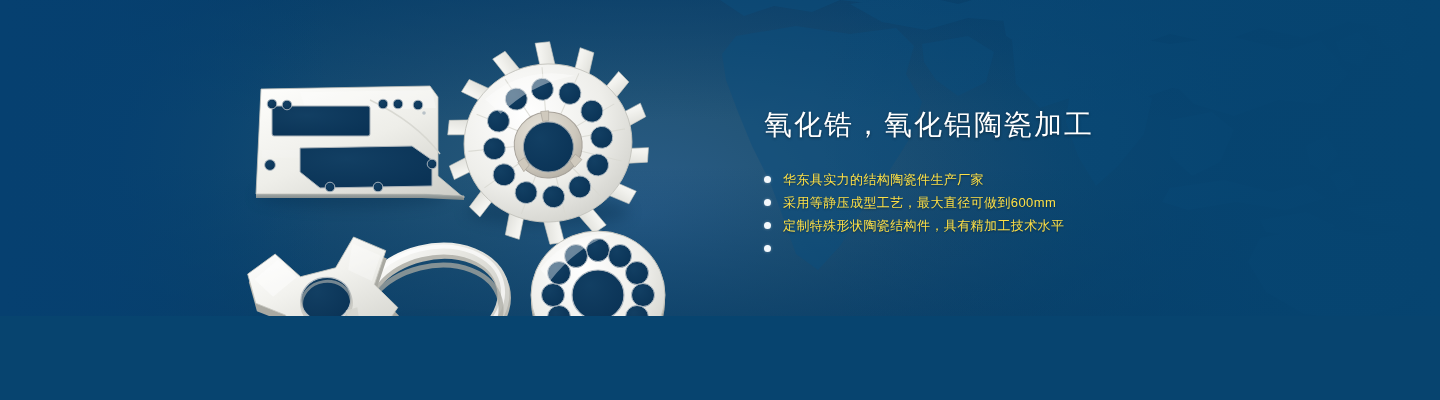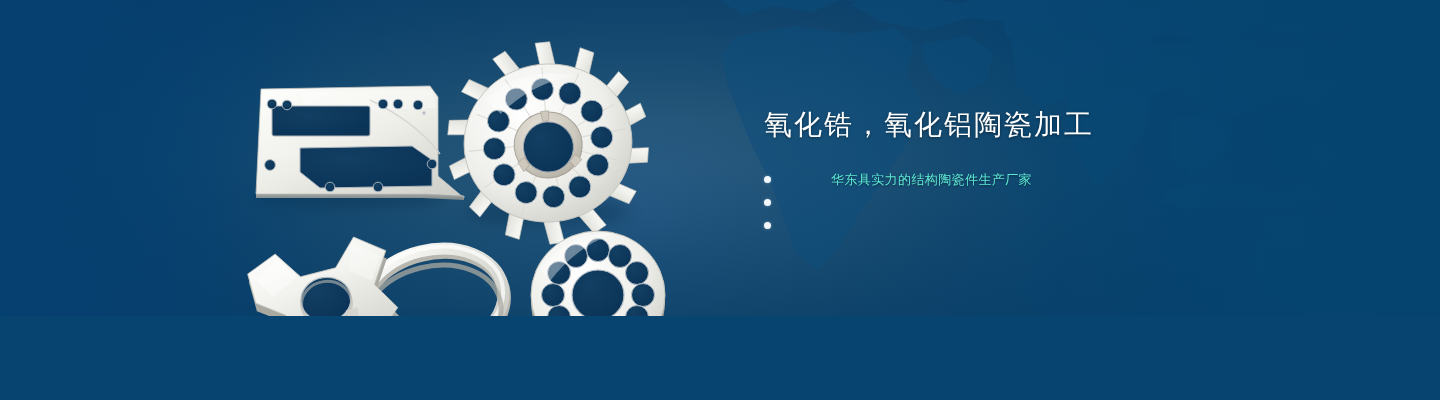--- a/index.html
+++ b/index.html
@@ -48,23 +48,22 @@
   .copy{ position:absolute; left:764px; top:108px; width:620px; }
   .headline{
     font-size:28px; line-height:34px; color:#ffffff; letter-spacing:2px;
     font-weight:400; white-space:nowrap;
     text-shadow:0 1px 3px rgba(0,0,0,.45);
   }
   .bullets{ list-style:none; margin-top:26px; }
   .bullets li{
     display:flex; align-items:center;
     height:23px; margin-bottom:0;
-    font-size:13px; color:#5eead4; letter-spacing:.4px; white-space:nowrap;
+    font-size:13px; color:#fde047; letter-spacing:.4px; white-space:nowrap;
     text-shadow:0 1px 2px rgba(0,0,0,.4);
-    gap:48px;
   }
   .dot{
     width:7px; height:7px; border-radius:50%;
     background:#f3f8fc; margin-right:12px; flex:0 0 auto;
     box-shadow:0 0 3px rgba(255,255,255,.35);
   }
 
   
   .parts{ position:absolute; left:0; top:0; width:760px; height:400px; }
   .parts svg{ display:block; }
@@ -322,20 +321,25 @@
 
   <div class="copy">
     <div class="headline">氧化锆，氧化铝陶瓷加工</div>
     <ul class="bullets">
       <li>
         <span class="dot"></span>
         <span>华东具实力的结构陶瓷件生产厂家</span>
       </li>
       <li>
         <span class="dot"></span>
+        <span>采用等静压成型工艺，最大直径可做到600mm</span>
+      </li>
+      <li>
+        <span class="dot"></span>
+        <span>定制特殊形状陶瓷结构件，具有精加工技术水平</span>
       </li>
       <li>
         <span class="dot"></span>
       </li>
     </ul>
   </div>
 
 </div>
 
 </body></html>

